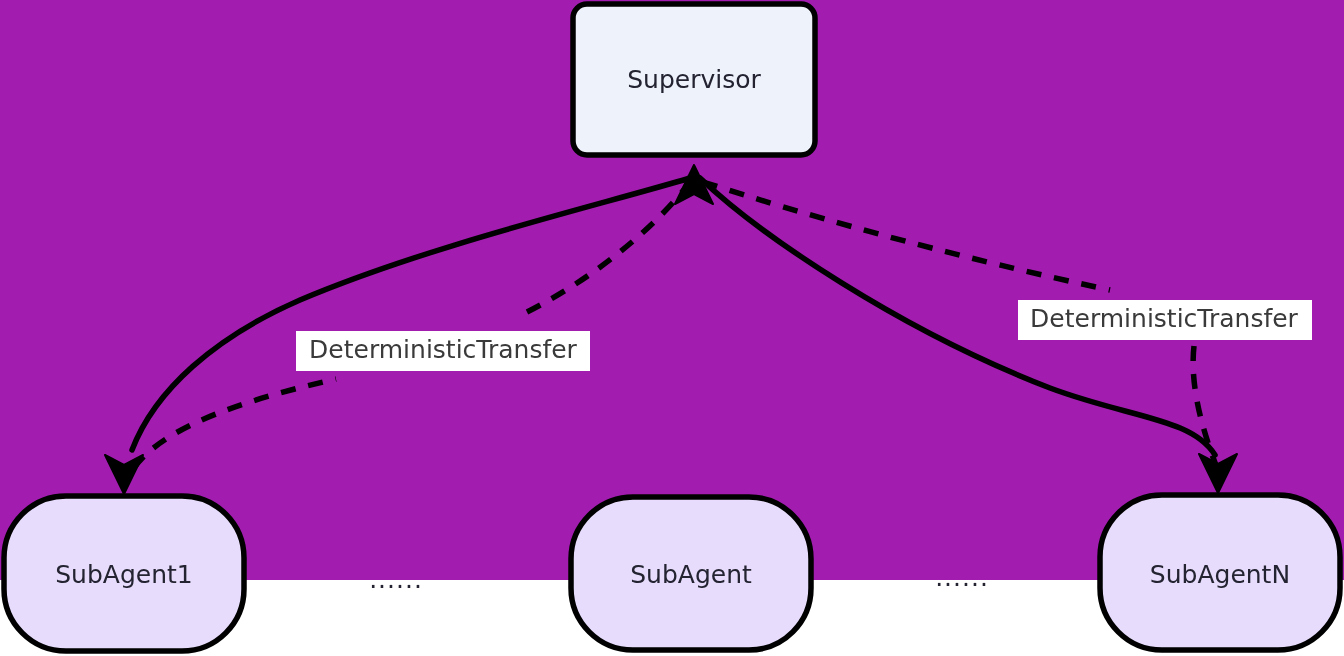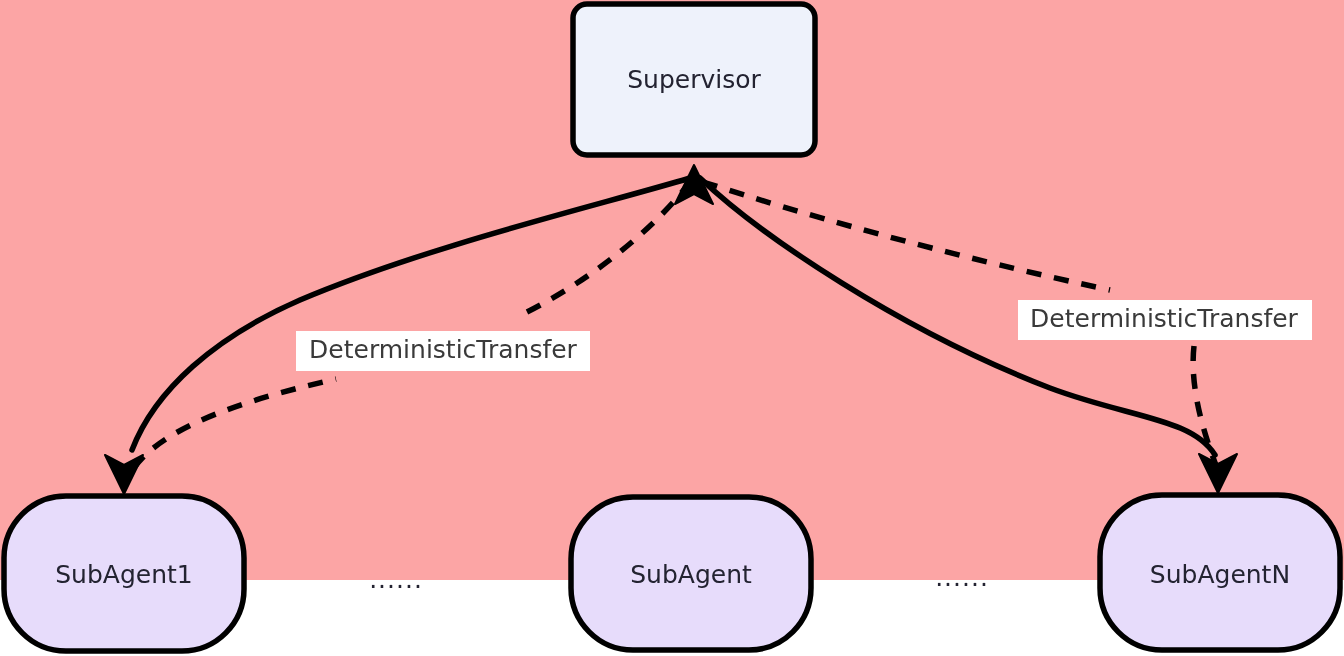--- a/index.html
+++ b/index.html
@@ -10,21 +10,21 @@
   body {
     width: 1344px;
     height: 656px;
     overflow: hidden;
     font-family: "DejaVu Sans", "Liberation Sans", sans-serif;
   }
   #diagram-root {
     position: relative;
     width: 1344px;
     height: 580px;
-    background: #fca5a5;
+    background: #a21caf;
   }
   #diagram-svg {
     position: absolute;
     top: 0;
     left: 0;
     width: 1344px;
     height: 656px;
     display: block;
   }
   .node-label {

